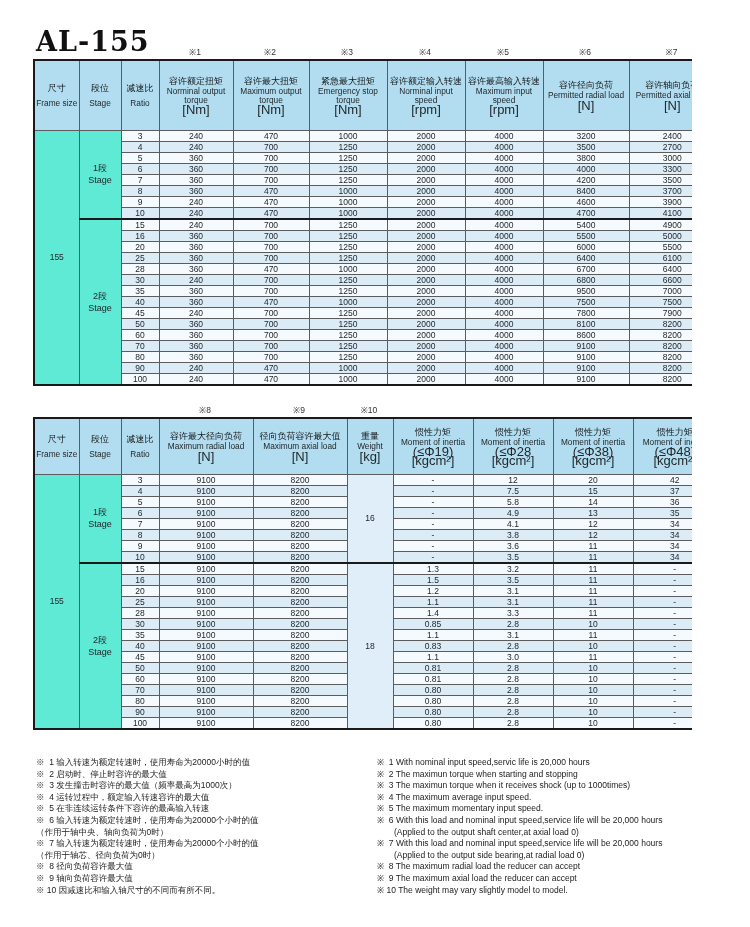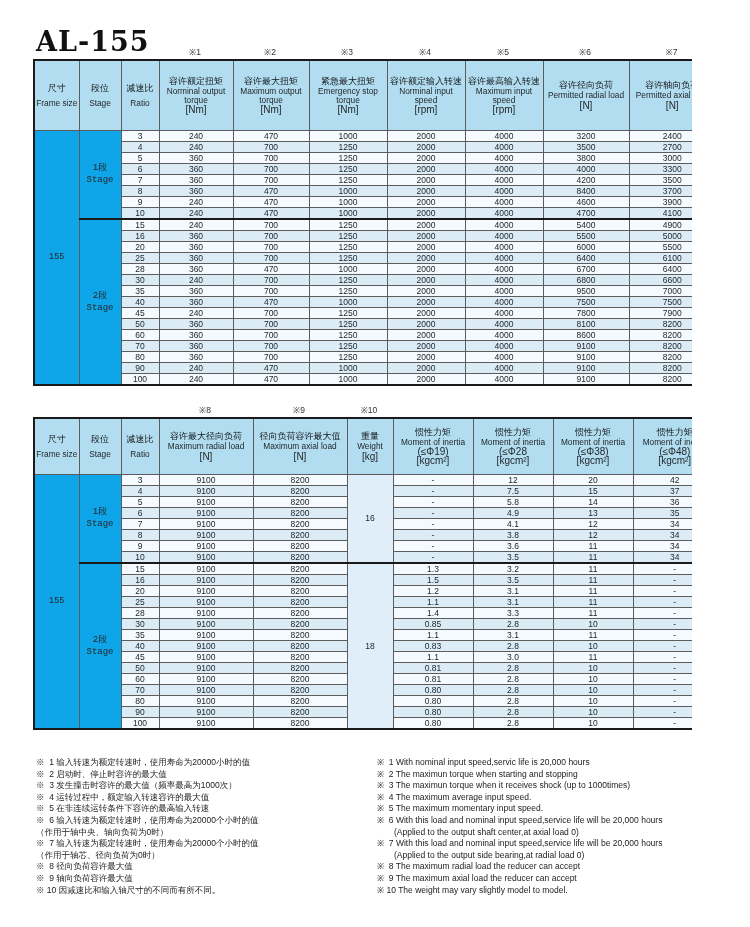--- a/index.html
+++ b/index.html
@@ -10,26 +10,26 @@
   .t-wrap{position:absolute;left:33px;width:684px;}
   #wrap1{top:44px;}
   #wrap2{top:402px;}
   table{border-collapse:collapse;table-layout:fixed;width:682px;}
   table.marks td{border:none;background:transparent;text-align:center;font-size:8.5px;height:15px;color:#333;padding:0;}
   table.spec{border:2px solid #1a1a1a;}
   table.spec th,table.spec td{border:1px solid #5c5c5c;text-align:center;vertical-align:middle;overflow:hidden;}
   table.spec th{background:#b2ddf0;font-weight:normal;padding:2px 1px;}
   .hzh{font-size:9px;line-height:11px;color:#15181a;}
   .hen{font-size:8.3px;line-height:9.3px;color:#23282b;}
-  .hsub,.hunit{font-size:10px;line-height:9.5px;color:#23282b;}
+  .hsub,.hunit{font-size:13px;line-height:9.5px;color:#23282b;}
   .hgap{height:5px;}
   #head1 th{height:70px;}
   #head2 th{height:56px;}
   table.spec td{font-size:8.5px;line-height:10px;height:10.6px;padding:0;color:#22282c;}
-  td.side{background:#0ea5e9;font-size:9.5px;color:#1b2averag1f;font-family:Liberation Mono, monospace;}
+  td.side{background:#5eead4;font-size:9.5px;color:#1b2averag1f;}
   td.side{color:#1b1f22;}
   td.stage div{font-size:9px;line-height:12px;}
   td.wcell{background:#dfeef8;font-size:8.8px;}
   tr.ra td.data{background:#f4fafd;}
   tr.rb td.data{background:#dcecf7;}
   tr.grp td{border-top:2px solid #1a1a1a;}
   .notes{position:absolute;top:757px;font-size:8.5px;line-height:11.6px;color:#222;}
   #notes-zh{left:36px;width:336px;}
   #notes-en{left:377px;width:364px;}
   .note{padding-left:27px;text-indent:-27px;}

